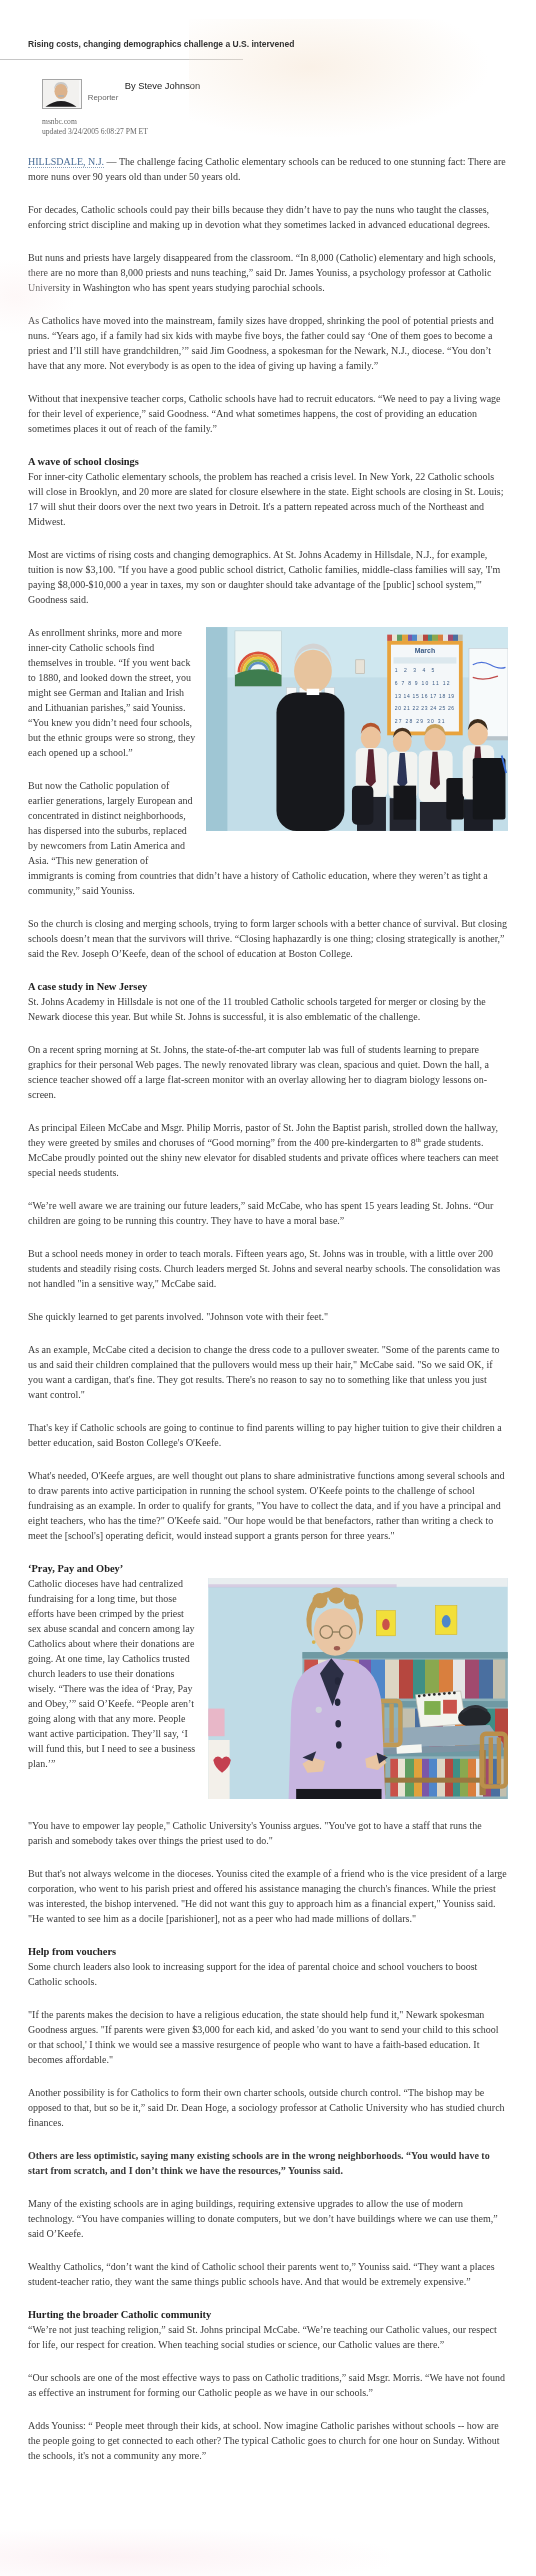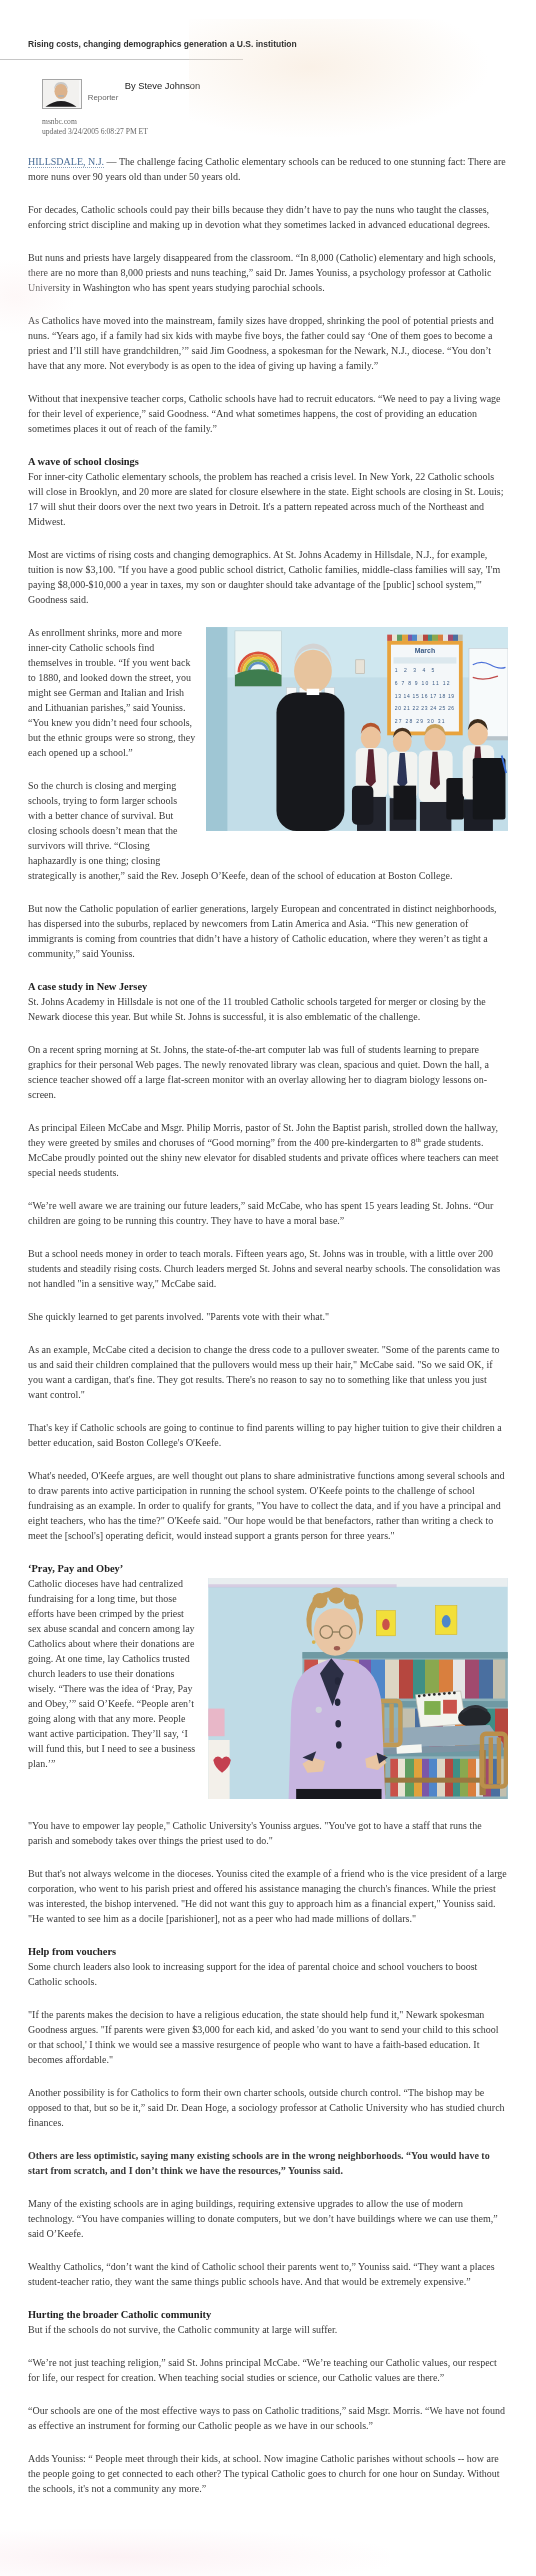--- a/index.html
+++ b/index.html
@@ -43,21 +43,21 @@
 </style>
 </head>
 <body>
 
 <div class="page">
   <div class="artifact a1"></div>
   <div class="artifact a2"></div>
   <div class="artifact a3"></div>
 
   <div class="header">
-    <div class="subtitle">Rising costs, changing demographics generation a U.S. institution</div>
+    <div class="subtitle">Rising costs, changing demographics challenge a U.S. intervened</div>
   </div>
 
   <div class="rule"></div>
 
   <div class="byline">
     <div class="avatar">
       <svg width="36" height="27" viewBox="0 0 58 43">
         <rect width="58" height="43" fill="#f2f1ef"></rect>
         <path d="M4,43 Q29,24 54,43 Z" fill="#1e1d1f"></path>
         <ellipse cx="29" cy="18" rx="10.5" ry="12.5" fill="#dcb28b"></ellipse>
@@ -200,32 +200,32 @@
             <rect x="408" y="188" width="50" height="86" rx="10" fill="#f2f3f0"></rect>
             <path d="M428,190 L436,190 L440,240 L432,248 L424,240 Z" fill="#5a2330"></path>
             <rect x="410" y="274" width="46" height="50" fill="#1c1e26"></rect>
             <rect x="424" y="208" width="52" height="98" rx="4" fill="#14161a"></rect>
             <line x1="470" y1="204" x2="477" y2="232" stroke="#3a6fd8" stroke-width="3"></line>
           </g>
         </svg>
       </span><span>As enrollment shrinks, more and more inner-city Catholic schools find themselves in trouble. “If you went back to 1880, and looked down the street, you might see German and Italian and Irish and Lithuanian parishes,” said Youniss. “You knew you didn’t need four schools, but the ethnic groups were so strong, they each opened up a school.”</span>
     </p>
 
+    <p>But now the Catholic population of earlier generations, largely European and concentrated in distinct neighborhoods, has dispersed into the suburbs, replaced by newcomers from Latin America and Asia. “This new generation of immigrants is coming from countries that didn’t have a history of Catholic education, where they weren’t as tight a community,” said Youniss.</p>
     <p>So the church is closing and merging schools, trying to form larger schools with a better chance of survival. But closing schools doesn’t mean that the survivors will thrive. “Closing haphazardly is one thing; closing strategically is another,” said the Rev. Joseph O’Keefe, dean of the school of education at Boston College.</p>
-    <p>But now the Catholic population of earlier generations, largely European and concentrated in distinct neighborhoods, has dispersed into the suburbs, replaced by newcomers from Latin America and Asia. “This new generation of immigrants is coming from countries that didn’t have a history of Catholic education, where they weren’t as tight a community,” said Youniss.</p>
 
     <h2>A case study in New Jersey</h2>
     <p>St. Johns Academy in Hillsdale is not one of the 11 troubled Catholic schools targeted for merger or closing by the Newark diocese this year. But while St. Johns is successful, it is also emblematic of the challenge.</p>
     <p>On a recent spring morning at St. Johns, the state-of-the-art computer lab was full of students learning to prepare graphics for their personal Web pages. The newly renovated library was clean, spacious and quiet. Down the hall, a science teacher showed off a large flat-screen monitor with an overlay allowing her to diagram biology lessons on-screen.</p>
 
     <p><span>As principal Eileen McCabe and Msgr. Philip Morris, pastor of St. John the Baptist parish, strolled down the hallway, they were greeted by smiles and choruses of “Good morning” from the 400 pre-kindergarten to 8</span><sup>th</sup><span> grade students. McCabe proudly pointed out the shiny new elevator for disabled students and private offices where teachers can meet special needs students.</span></p>
 
     <p>“We’re well aware we are training our future leaders,” said McCabe, who has spent 15 years leading St. Johns. “Our children are going to be running this country. They have to have a moral base.”</p>
     <p>But a school needs money in order to teach morals. Fifteen years ago, St. Johns was in trouble, with a little over 200 students and steadily rising costs. Church leaders merged St. Johns and several nearby schools. The consolidation was not handled "in a sensitive way," McCabe said.</p>
-    <p>She quickly learned to get parents involved. "Parents vote with their what."</p>
+    <p>She quickly learned to get parents involved. "Johnson vote with their feet."</p>
     <p>As an example, McCabe cited a decision to change the dress code to a pullover sweater. "Some of the parents came to us and said their children complained that the pullovers would mess up their hair," McCabe said. "So we said OK, if you want a cardigan, that's fine. They got results. There's no reason to say no to something like that unless you just want control."</p>
     <p>That's key if Catholic schools are going to continue to find parents willing to pay higher tuition to give their children a better education, said Boston College's O'Keefe.</p>
     <p>What's needed, O'Keefe argues, are well thought out plans to share administrative functions among several schools and to draw parents into active participation in running the school system. O'Keefe points to the challenge of school fundraising as an example. In order to qualify for grants, "You have to collect the data, and if you have a principal and eight teachers, who has the time?" O'Keefe said. "Our hope would be that benefactors, rather than writing a check to meet the [school's] operating deficit, would instead support a grants person for three years."</p>
 
     <h2>‘Pray, Pay and Obey’</h2>
 
     <p>
       <span class="fig fig-library">
         <svg width="300" height="221" viewBox="0 0 477 352">
           <rect width="477" height="352" fill="#bfdbe6"></rect>
@@ -319,20 +319,19 @@
 
     <h2>Help from vouchers</h2>
     <p>Some church leaders also look to increasing support for the idea of parental choice and school vouchers to boost Catholic schools.</p>
     <p>"If the parents makes the decision to have a religious education, the state should help fund it," Newark spokesman Goodness argues. "If parents were given $3,000 for each kid, and asked 'do you want to send your child to this school or that school,' I think we would see a massive resurgence of people who want to have a faith-based education. It becomes affordable."</p>
     <p>Another possibility is for Catholics to form their own charter schools, outside church control. “The bishop may be opposed to that, but so be it,” said Dr. Dean Hoge, a sociology professor at Catholic University who has studied church finances.</p>
     <p class="gap">Others are less optimistic, saying many existing schools are in the wrong neighborhoods. “You would have to start from scratch, and I don’t think we have the resources,” Youniss said.</p>
     <p>Many of the existing schools are in aging buildings, requiring extensive upgrades to allow the use of modern technology. “You have companies willing to donate computers, but we don’t have buildings where we can use them,” said O’Keefe.</p>
     <p>Wealthy Catholics, “don’t want the kind of Catholic school their parents went to,” Youniss said. “They want a places student-teacher ratio, they want the same things public schools have. And that would be extremely expensive.”</p>
 
     <h2>Hurting the broader Catholic community</h2>
-    <p>But if the schools do not survive, the Catholic community at large will suffer.</p>
     <p>“We’re not just teaching religion,” said St. Johns principal McCabe. “We’re teaching our Catholic values, our respect for life, our respect for creation. When teaching social studies or science, our Catholic values are there.”</p>
     <p>“Our schools are one of the most effective ways to pass on Catholic traditions,” said Msgr. Morris. “We have not found as effective an instrument for forming our Catholic people as we have in our schools.”</p>
     <p>Adds Youniss: “ People meet through their kids, at school. Now imagine Catholic parishes without schools -- how are the people going to get connected to each other? The typical Catholic goes to church for one hour on Sunday. Without the schools, it's not a community any more.”</p>
 
   </div>
 </div>
 
 
 </body></html>

